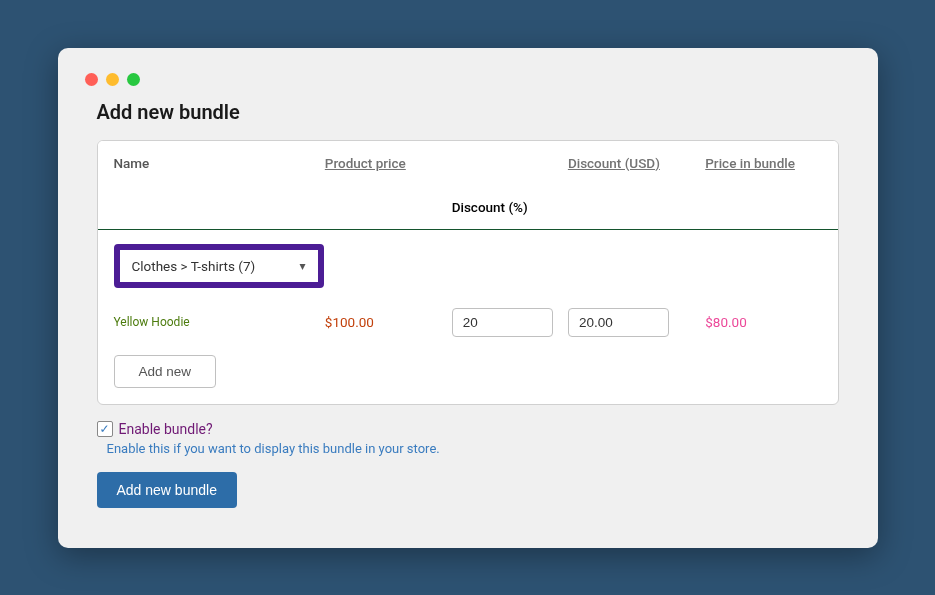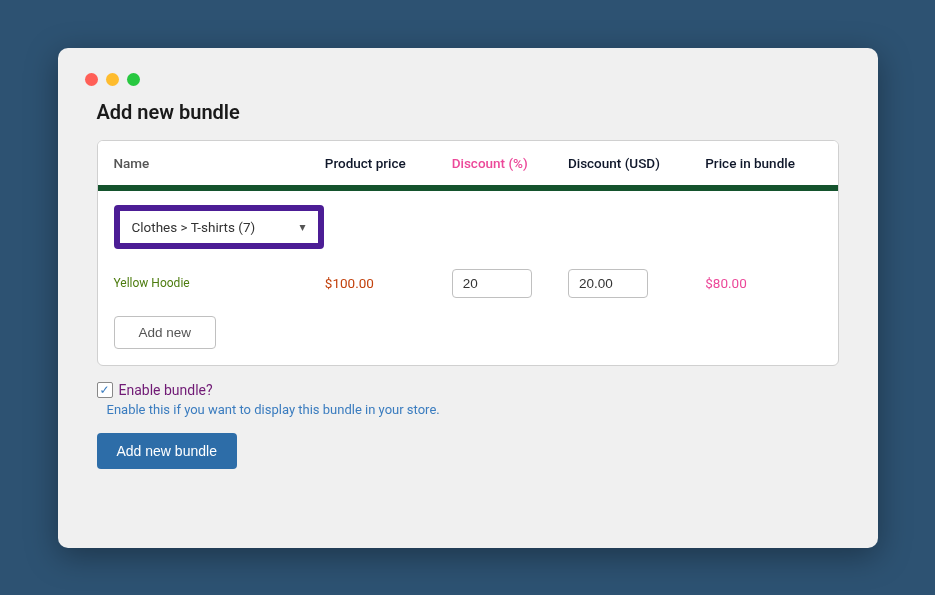--- a/index.html
+++ b/index.html
@@ -57,32 +57,32 @@
       border: 1px solid #d0d0d0;
       border-radius: 6px;
       padding: 0;
       overflow: hidden;
     }
 
     .table-header {
       display: grid;
       grid-template-columns: 2fr 1.2fr 1.1fr 1.3fr 1.1fr;
       padding: 14px 16px;
-      border-bottom: 6px solid #14532d;
+      border-bottom: 1px solid #14532d;
       background: #fff;
     }
 
     .th {
       font-size: 13.5px;
       font-weight: 500;
       color: #555;
     }
 
-    .th.blue { color: #0f172a; }
-    .th.orange { color: #ec4899; }
+    .th.blue { color: #737373; text-decoration: underline; }
+    .th.orange { color: #000000; margin-top: 44px; }
 
     .table-body {
       padding: 14px 16px 16px 16px;
     }
 
     .dropdown-row {
       margin-bottom: 14px;
     }
 
     .dropdown {
@@ -120,21 +120,21 @@
       font-size: 13.5px;
       color: #c2410c;
     }
 
     .input-field {
       border: 1px solid #c0c0c0;
       border-radius: 4px;
       padding: 6px 10px;
       font-size: 13.5px;
       color: #333;
-      width: 80px;
+      width: 101px;
       text-align: left;
       outline: none;
     }
 
     .price-in-bundle {
       font-size: 13.5px;
       color: #ec4899;
     }
 
     .add-new-btn {

